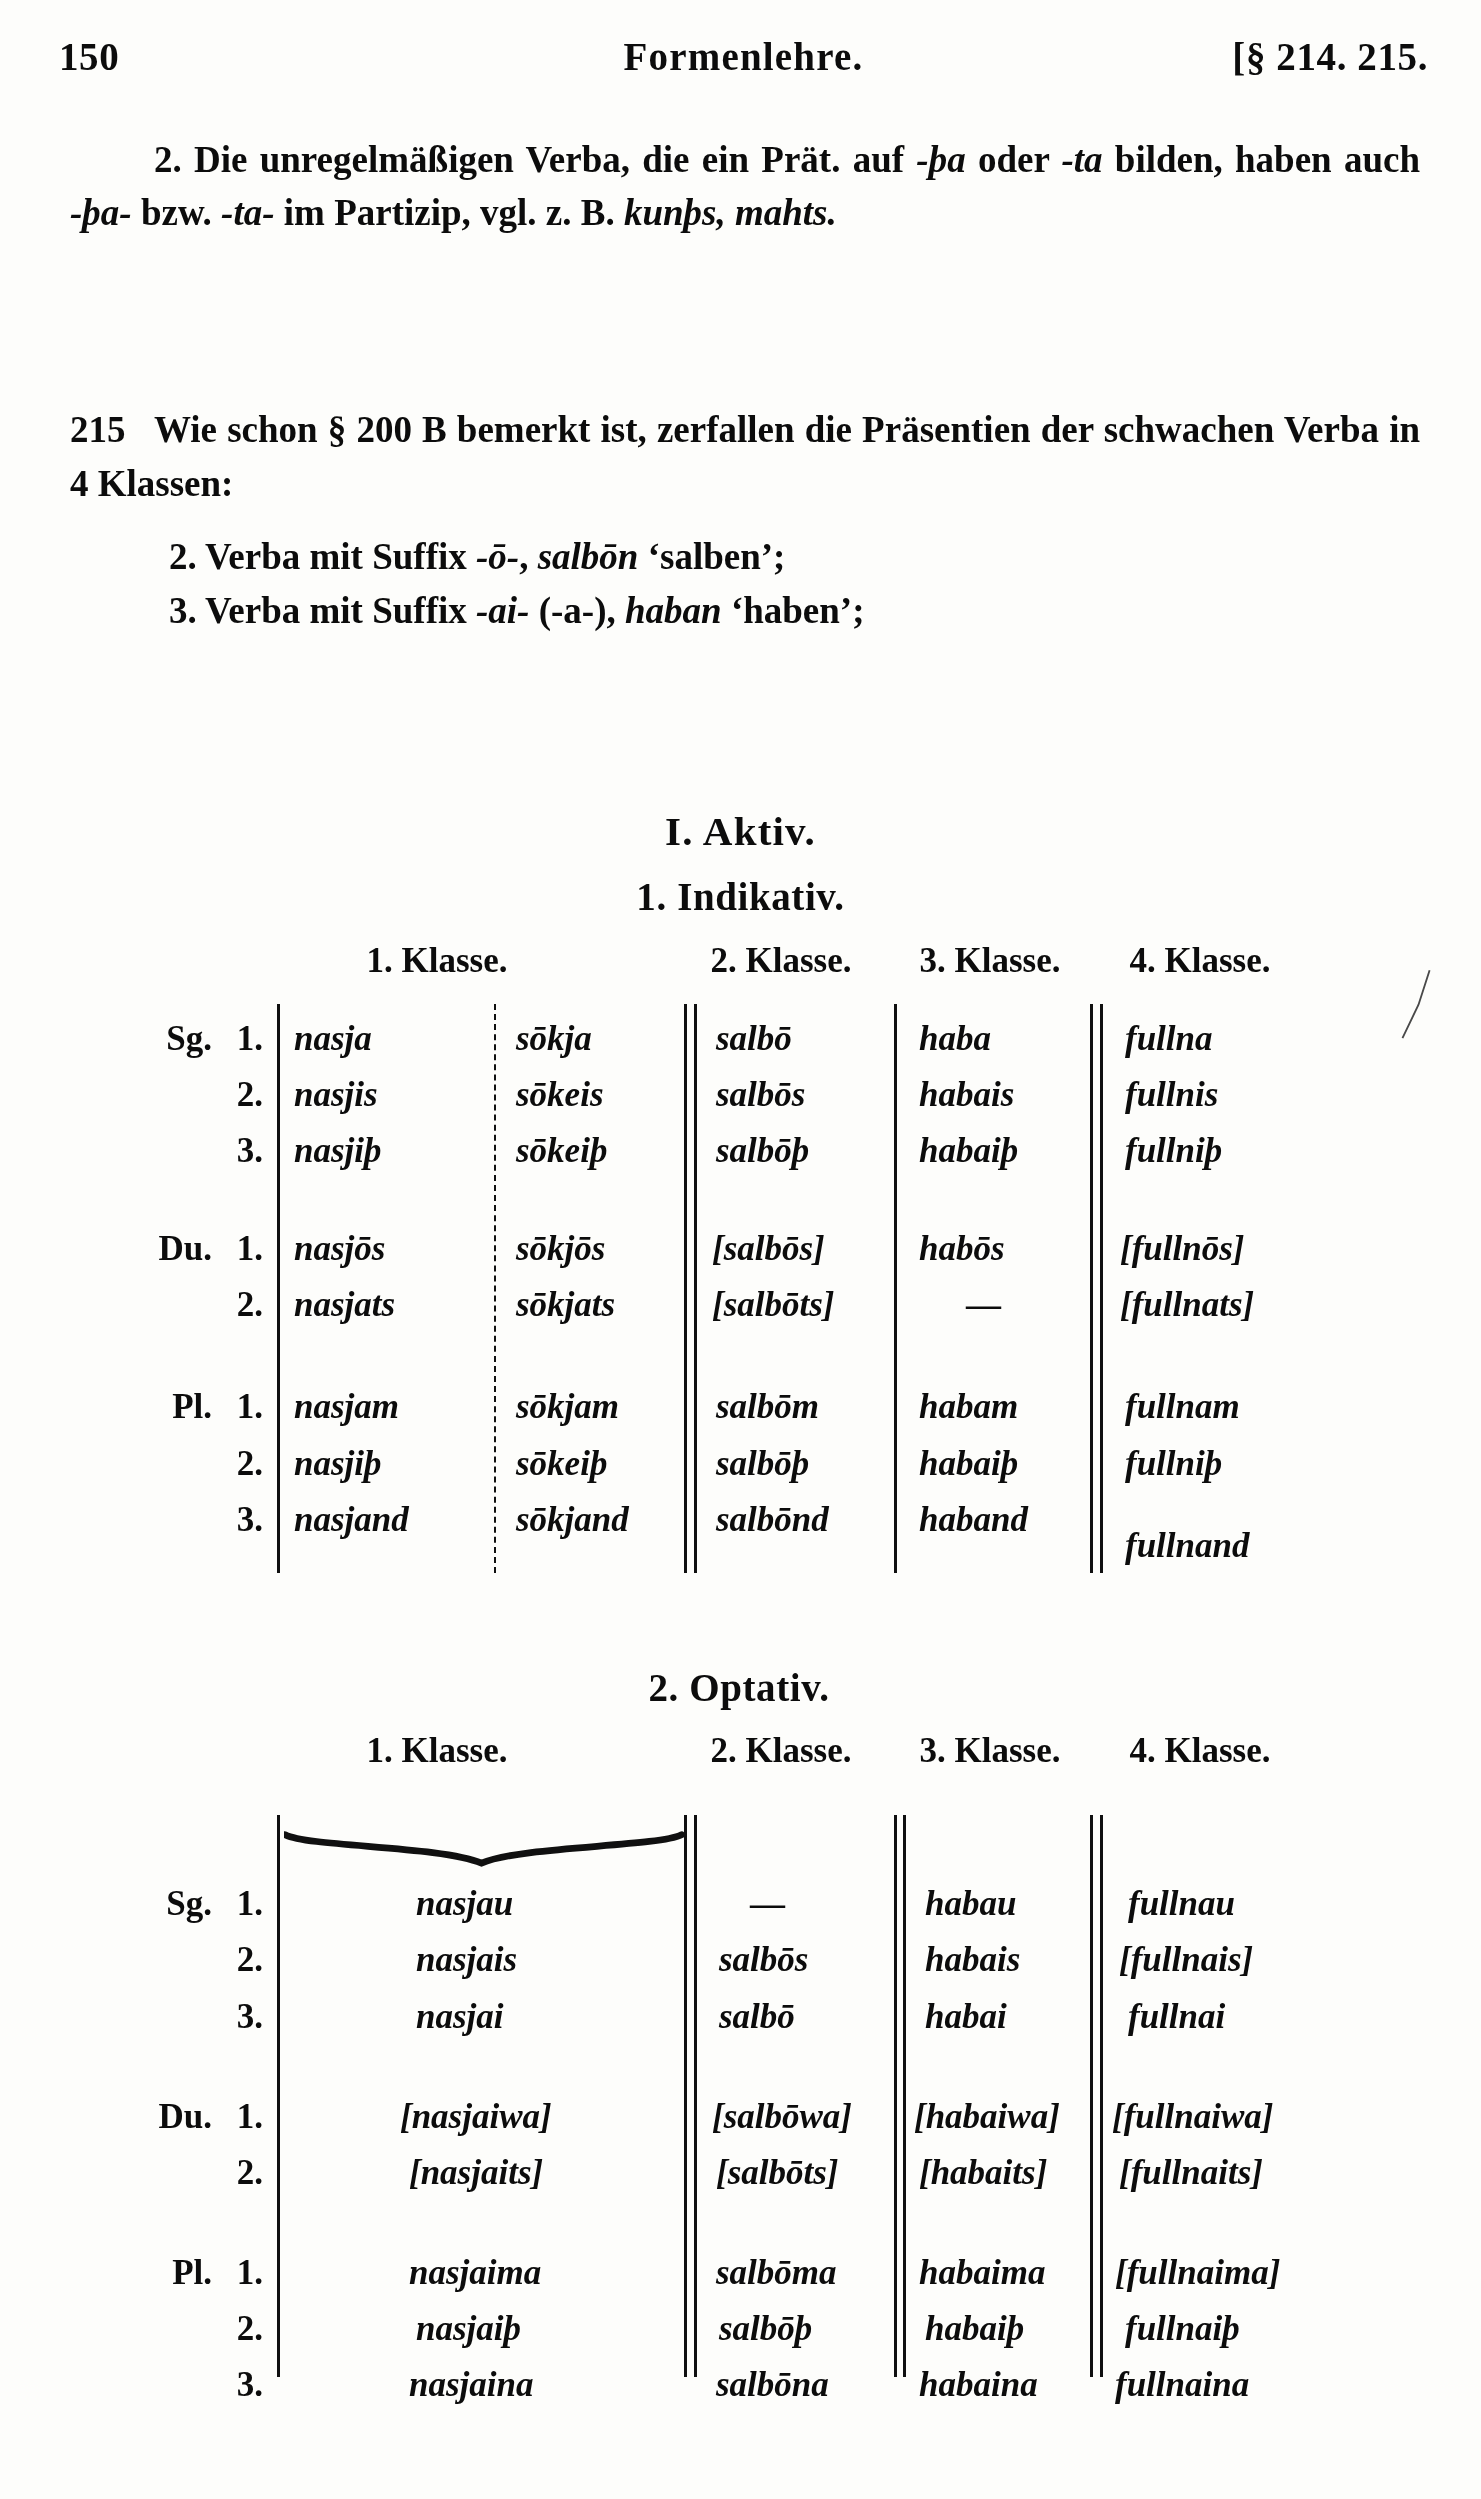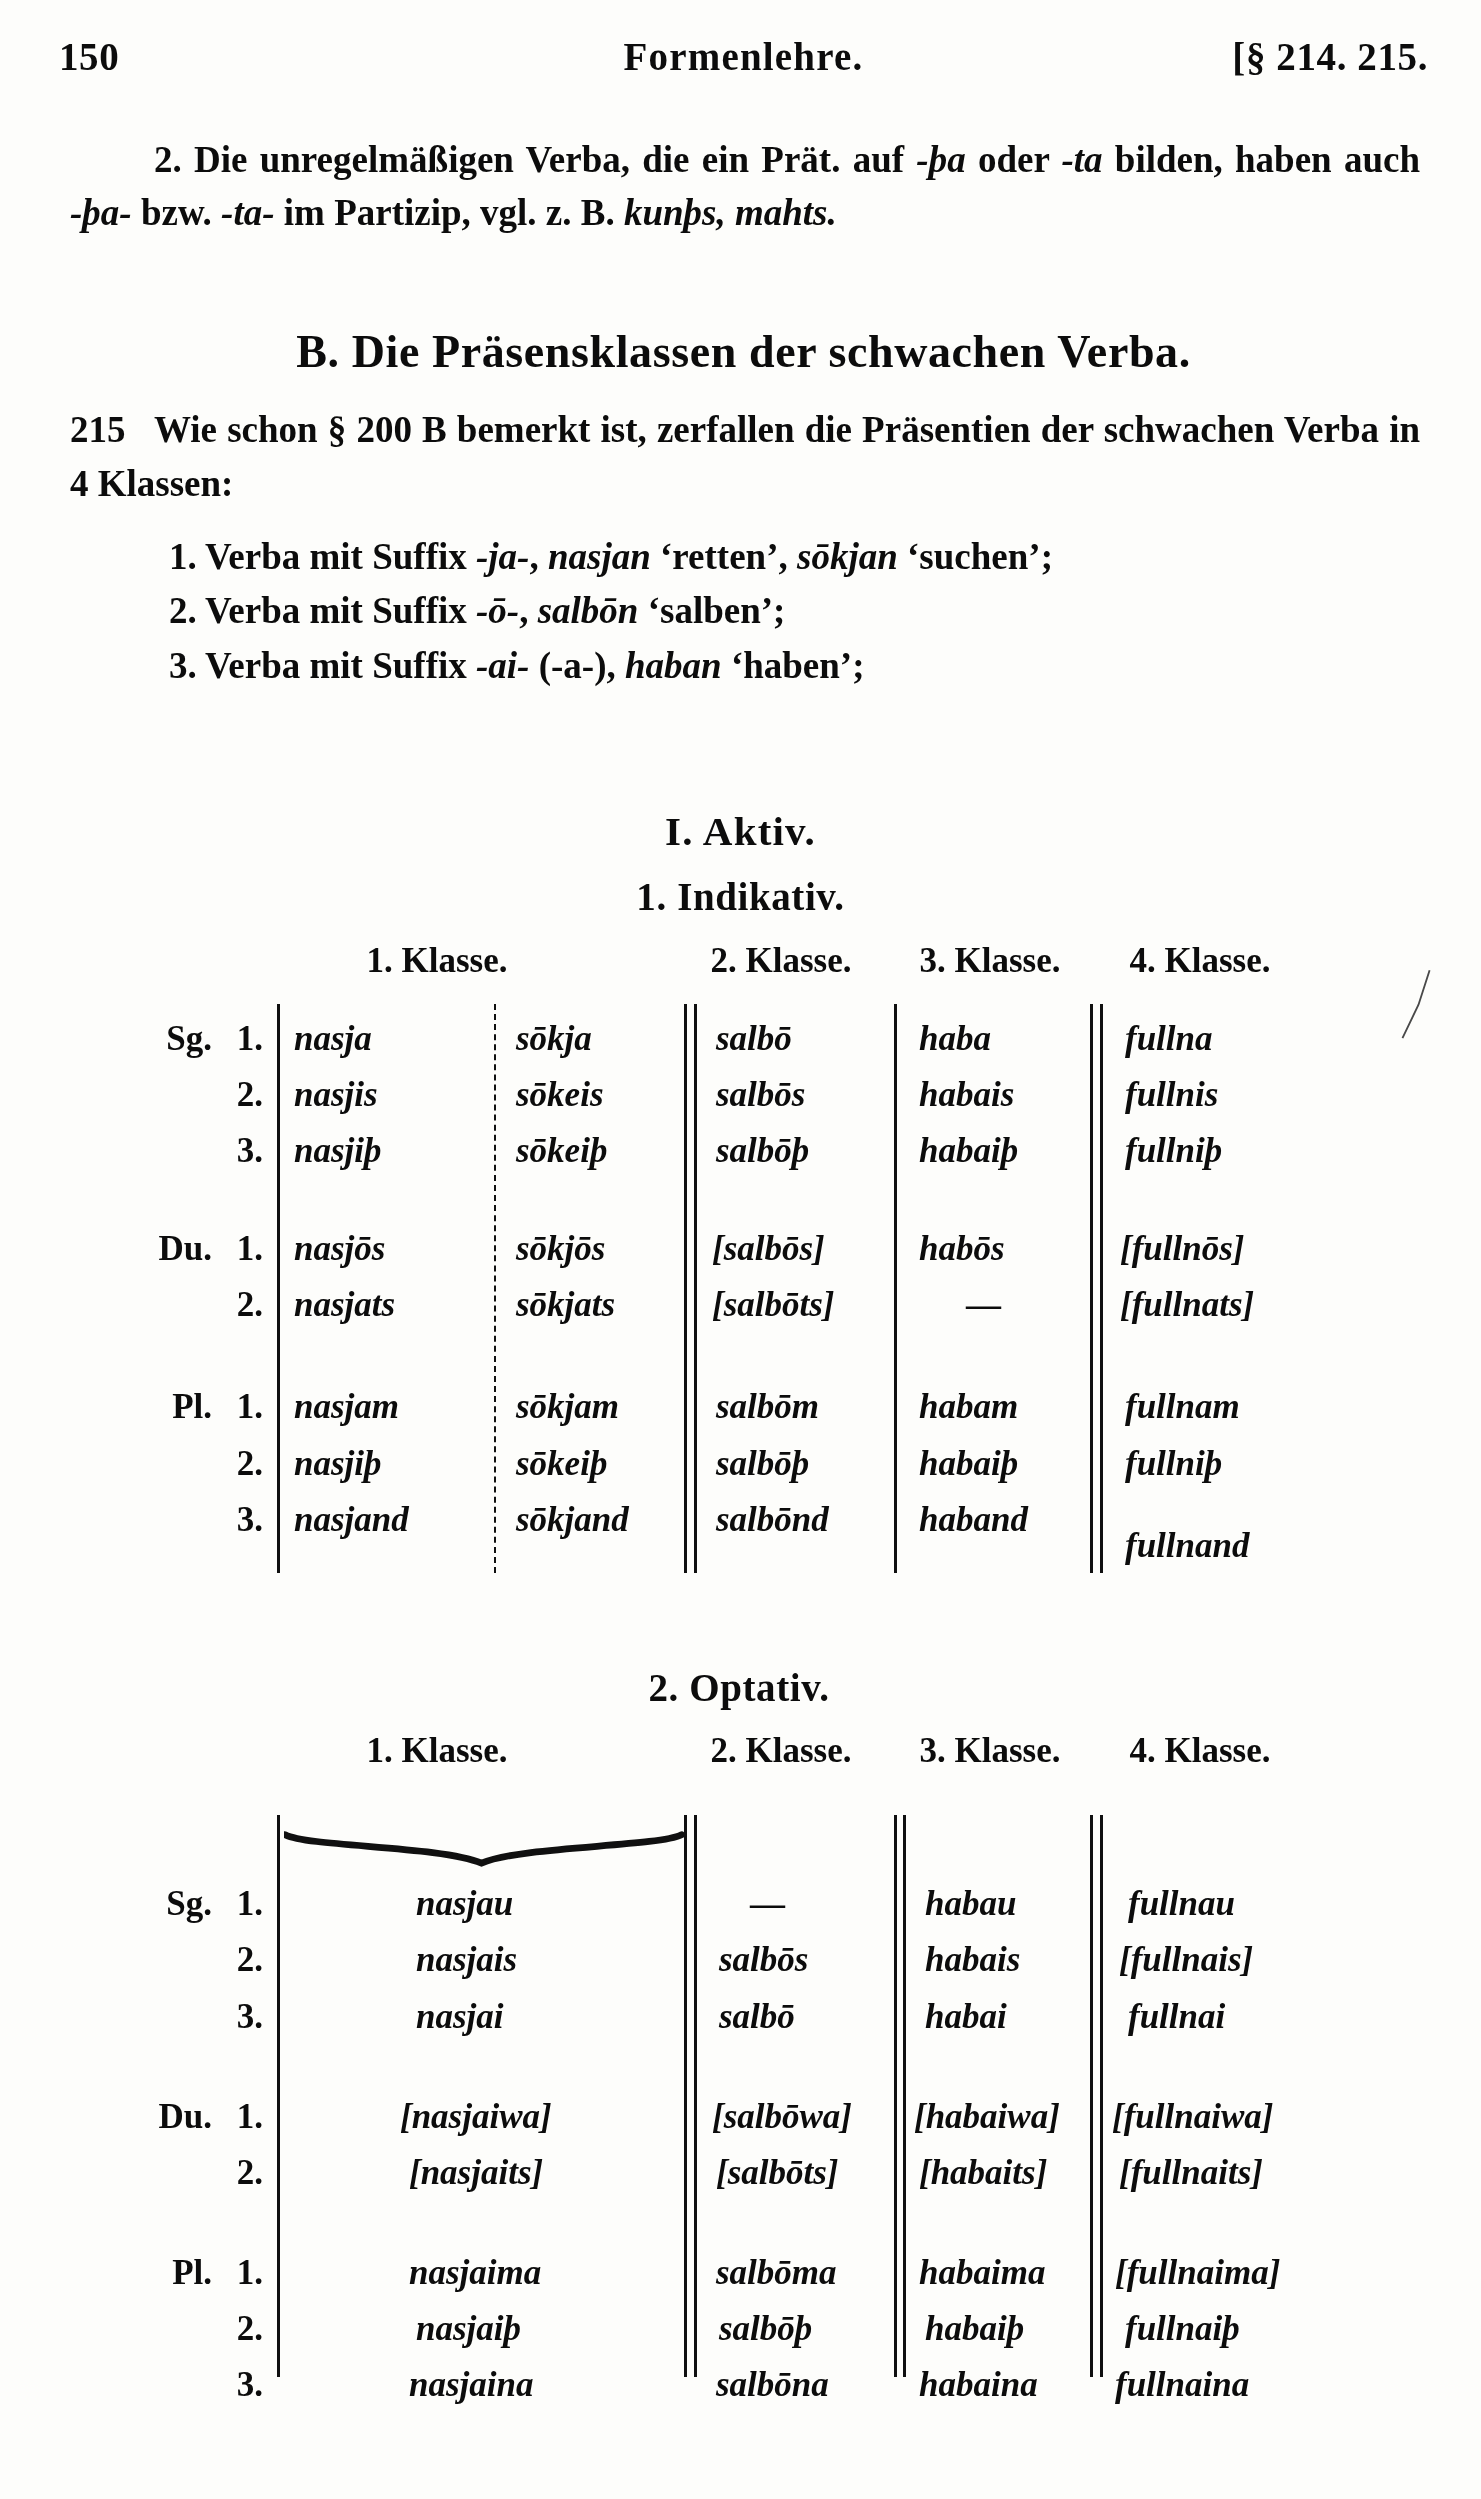--- a/index.html
+++ b/index.html
@@ -211,31 +211,27 @@
     <span class="title">Formenlehre.</span>
     <span class="sect">[§ 214. 215.</span>
   </div>
 
   <div class="textblock para2">
     <span class="indent"></span><span>2.</span>&nbsp;<span>Die unregelmäßigen Verba, die ein Prät. auf </span><em>-þa</em><span> oder</span>
     <em>-ta</em><span> bilden, haben auch </span><em>-þa-</em><span> bzw. </span><em>-ta-</em><span> im Partizip, vgl. z. B. </span><em>kunþs,</em>
     <em>mahts.</em>
   </div>
 
-  <div class="bhead">B. Die Präsensklassen der schwachen Verba.</div>
 
   <div class="para215">
     <span class="secnum">215</span><span>Wie schon § 200 B bemerkt ist, zerfallen die Präsentien</span>
     <span>der schwachen Verba in 4 Klassen:</span>
   </div>
 
   <div class="classlist">
-    <div class="row">
-      <span class="num">1.</span><span>Verba mit Suffix </span><em>-ja-</em><span>, </span><em>nasjan</em>&nbsp;<span>‘retten’</span><span>, </span><em>sōkjan</em>&nbsp;<span>‘suchen’</span><span>;</span>
-    </div>
     <div class="row">
       <span class="num">2.</span><span>Verba mit Suffix </span><em>-ō-</em><span>, </span><em>salbōn</em>&nbsp;<span>‘salben’</span><span>;</span>
     </div>
     <div class="row">
       <span class="num">3.</span><span>Verba mit Suffix </span><em>-ai-</em><span> (-a-), </span><em>haban</em>&nbsp;<span>‘haben’</span><span>;</span>
     </div>
   </div>
 
   <div class="aktiv">I. Aktiv.</div>
 

